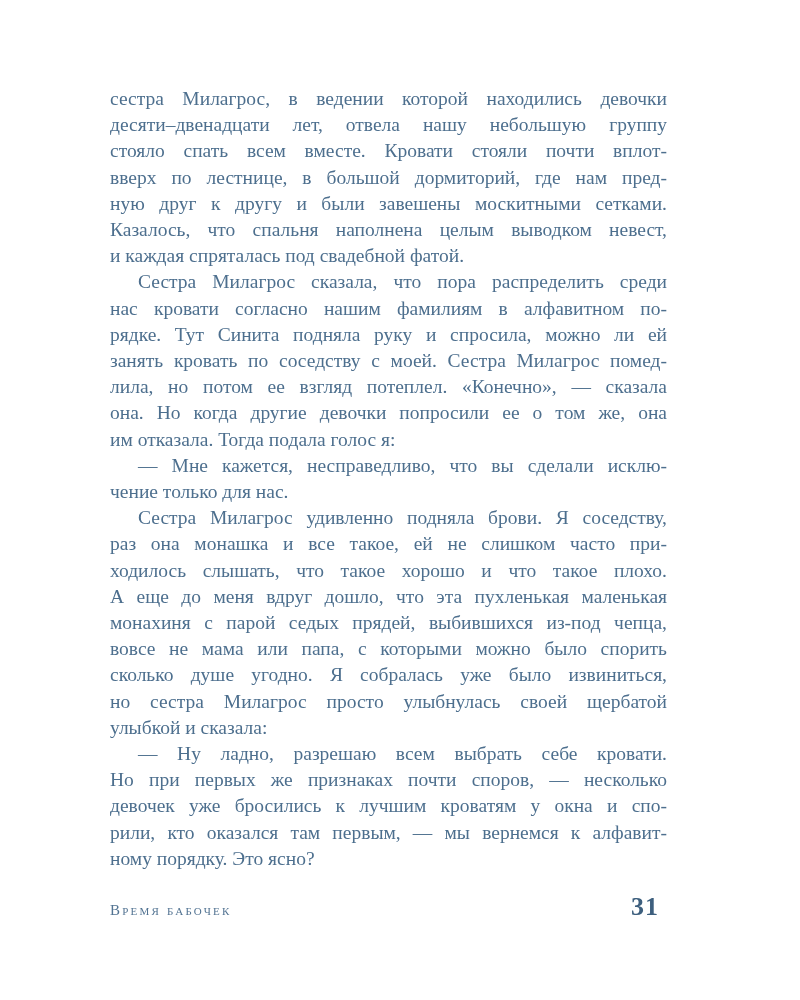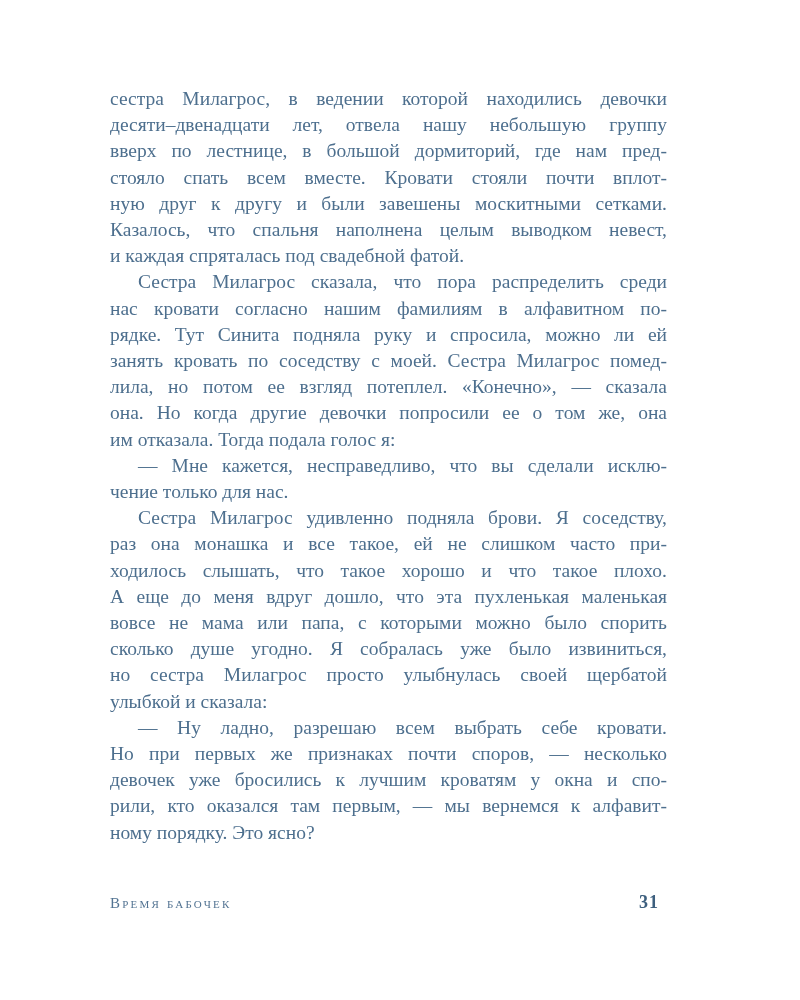--- a/index.html
+++ b/index.html
@@ -45,37 +45,37 @@
     align-items:baseline;
   }
   .running-title{
     font-variant:small-caps;
     letter-spacing:2.2px;
     font-size:15px;
     color:var(--footer-title-color);
   }
   .page-number{
     font-weight:bold;
-    font-size:18px;
+    font-size:26px;
     letter-spacing:1px;
     color:var(--page-number-color);
     padding-right:8px;
   }
 </style>
 </head>
 <body>
 
 <div class="book-page">
 
   <div class="page-text">
       <div class="paragraph">
         <div class="line">сестра Милагрос, в ведении которой находились девочки</div>
         <div class="line">десяти–двенадцати лет, отвела нашу небольшую группу</div>
+        <div class="line">стояло спать всем вместе. Кровати стояли почти вплот-</div>
         <div class="line">вверх по лестнице, в большой дормиторий, где нам пред-</div>
-        <div class="line">стояло спать всем вместе. Кровати стояли почти вплот-</div>
         <div class="line">ную друг к другу и были завешены москитными сетками.</div>
         <div class="line">Казалось, что спальня наполнена целым выводком невест,</div>
         <div class="line last">и каждая спряталась под свадебной фатой.</div>
       </div>
       <div class="paragraph indent">
         <div class="line">Сестра Милагрос сказала, что пора распределить среди</div>
         <div class="line">нас кровати согласно нашим фамилиям в алфавитном по-</div>
         <div class="line">рядке. Тут Синита подняла руку и спросила, можно ли ей</div>
         <div class="line">занять кровать по соседству с моей. Сестра Милагрос помед-</div>
         <div class="line">лила, но потом ее взгляд потеплел. «Конечно», — сказала</div>
@@ -84,20 +84,21 @@
       </div>
       <div class="paragraph indent">
         <div class="line">— Мне кажется, несправедливо, что вы сделали исклю-</div>
         <div class="line last">чение только для нас.</div>
       </div>
       <div class="paragraph indent">
         <div class="line">Сестра Милагрос удивленно подняла брови. Я соседству,</div>
         <div class="line">раз она монашка и все такое, ей не слишком часто при-</div>
         <div class="line">ходилось слышать, что такое хорошо и что такое плохо.</div>
         <div class="line">А еще до меня вдруг дошло, что эта пухленькая маленькая</div>
+        <div class="line">монахиня с парой седых прядей, выбившихся из-под чепца,</div>
         <div class="line">вовсе не мама или папа, с которыми можно было спорить</div>
         <div class="line">сколько душе угодно. Я собралась уже было извиниться,</div>
         <div class="line">но сестра Милагрос просто улыбнулась своей щербатой</div>
         <div class="line last">улыбкой и сказала:</div>
       </div>
       <div class="paragraph indent">
         <div class="line">— Ну ладно, разрешаю всем выбрать себе кровати.</div>
         <div class="line">Но при первых же признаках почти споров, — несколько</div>
         <div class="line">девочек уже бросились к лучшим кроватям у окна и спо-</div>
         <div class="line">рили, кто оказался там первым, — мы вернемся к алфавит-</div>

